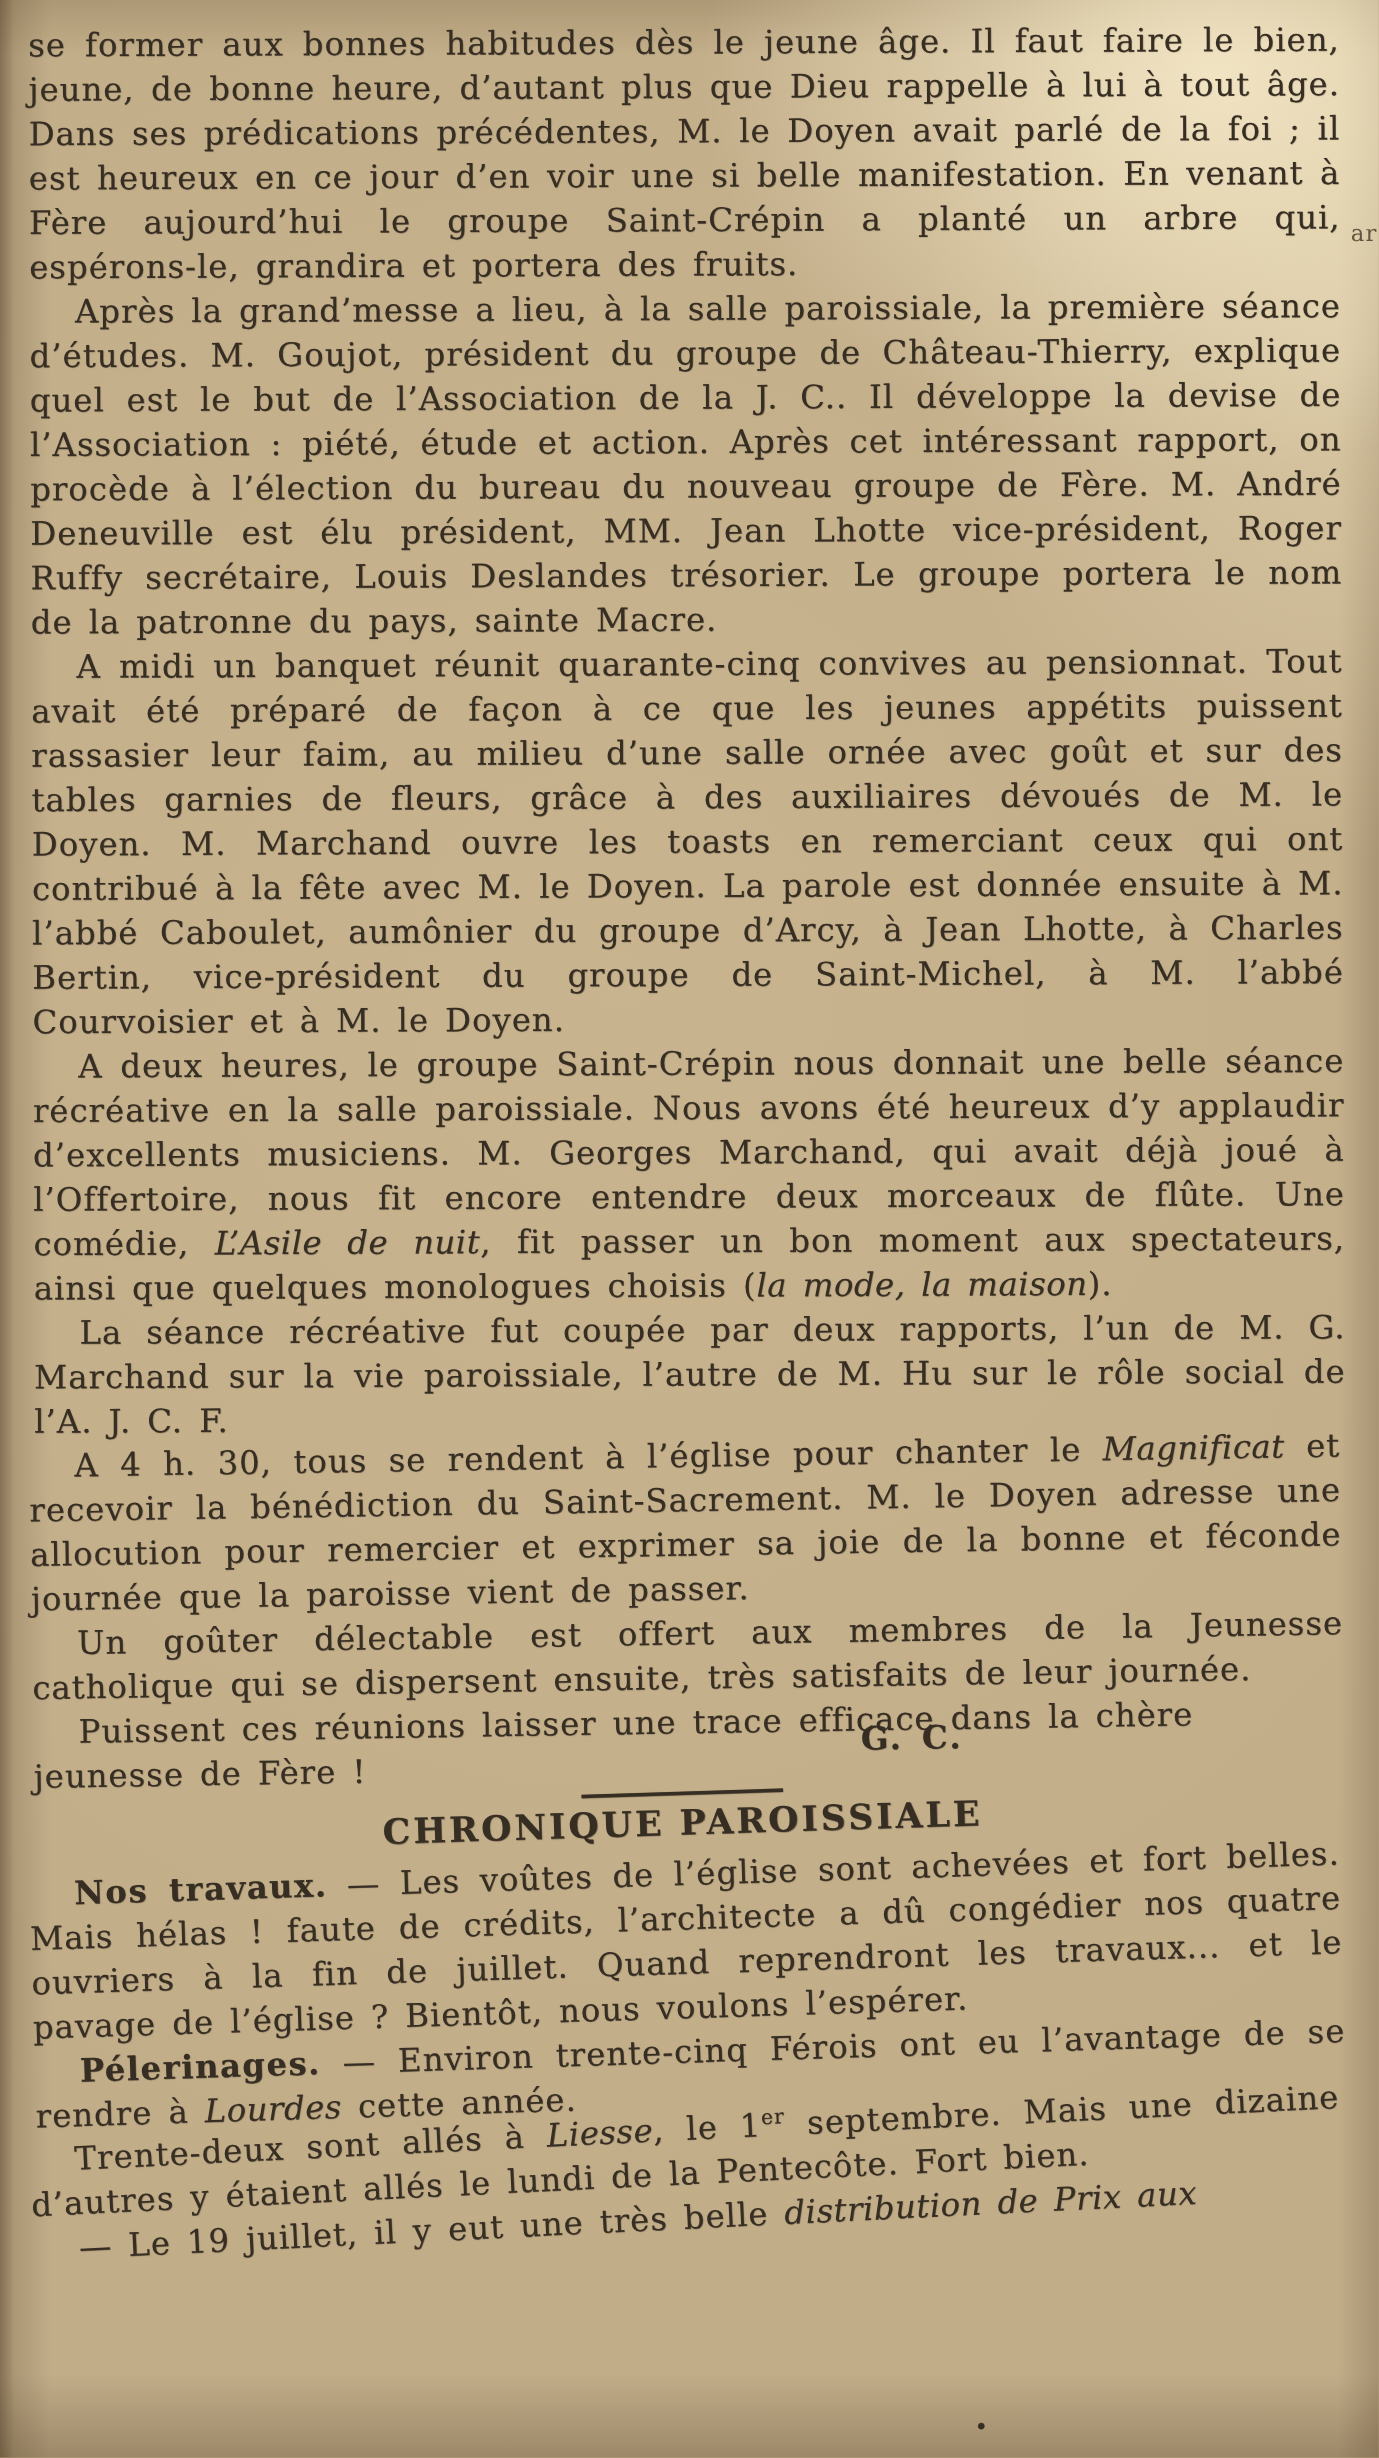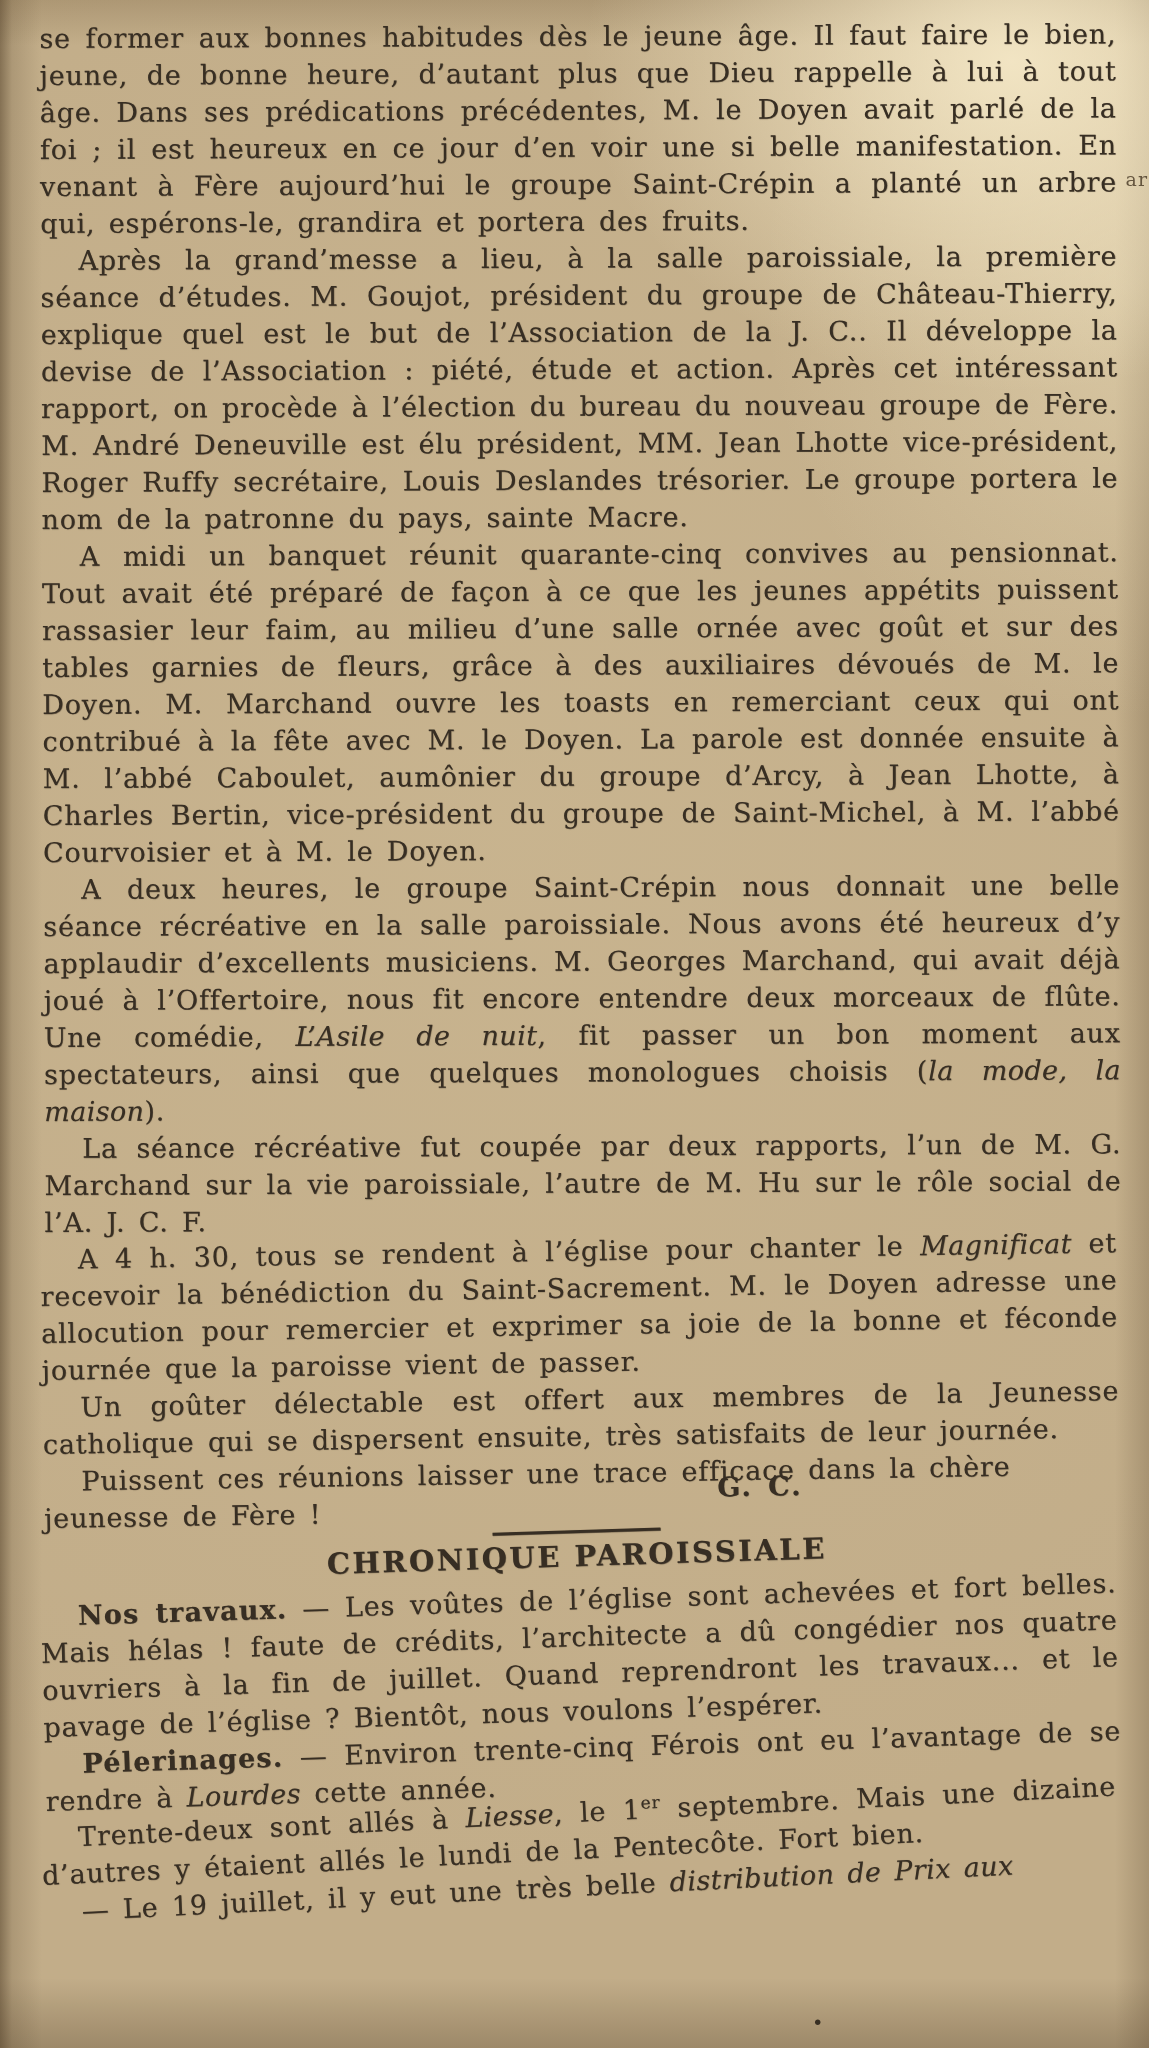--- a/index.html
+++ b/index.html
@@ -18,21 +18,20 @@
       linear-gradient(0deg, rgba(70,52,30,0.30) 0px, rgba(70,52,30,0) 70px),
       linear-gradient(180deg, rgba(95,72,40,0.22) 0px, rgba(95,72,40,0) 46px),
       radial-gradient(120% 70% at 45% 40%, rgba(214,195,156,0.30), rgba(214,195,156,0) 75%),
       #c2ad89;
   }
   #sheet {
     position: absolute;
     inset: 0;
     padding: 20px 30px 0 26px;
     box-sizing: border-box;
-    margin-left: 16px;
   }
   .sec { transform-origin: 0 50%; }
   #sec1 { transform: rotate(-0.25deg); }
   #sec2 { transform: rotate(-0.9deg); }
   #sec3 { transform: rotate(-1.8deg); }
   #sec4 { transform: rotate(-2.8deg); }
   p {
     margin: 0;
     font-size: 27px;
     line-height: 37px;
@@ -75,21 +74,21 @@
     line-height: 38px;
     text-align: center;
     font-weight: bold;
     letter-spacing: 2.5px;
     text-shadow: 0.5px 0.5px 0.8px rgba(52,42,30,0.6);
   }
   sup { font-size: 17px; vertical-align: super; line-height: 0; }
   .edge-artifact {
     position: absolute;
     right: 1px;
-    top: 168px;
+    top: 184px;
     font-size: 19px;
     color: rgba(70,55,35,0.8);
     letter-spacing: 1px;
   }
   .bottom-dot {
     position: absolute;
     right: 326px;
     bottom: 16px;
     font-size: 30px;
     font-weight: bold;

